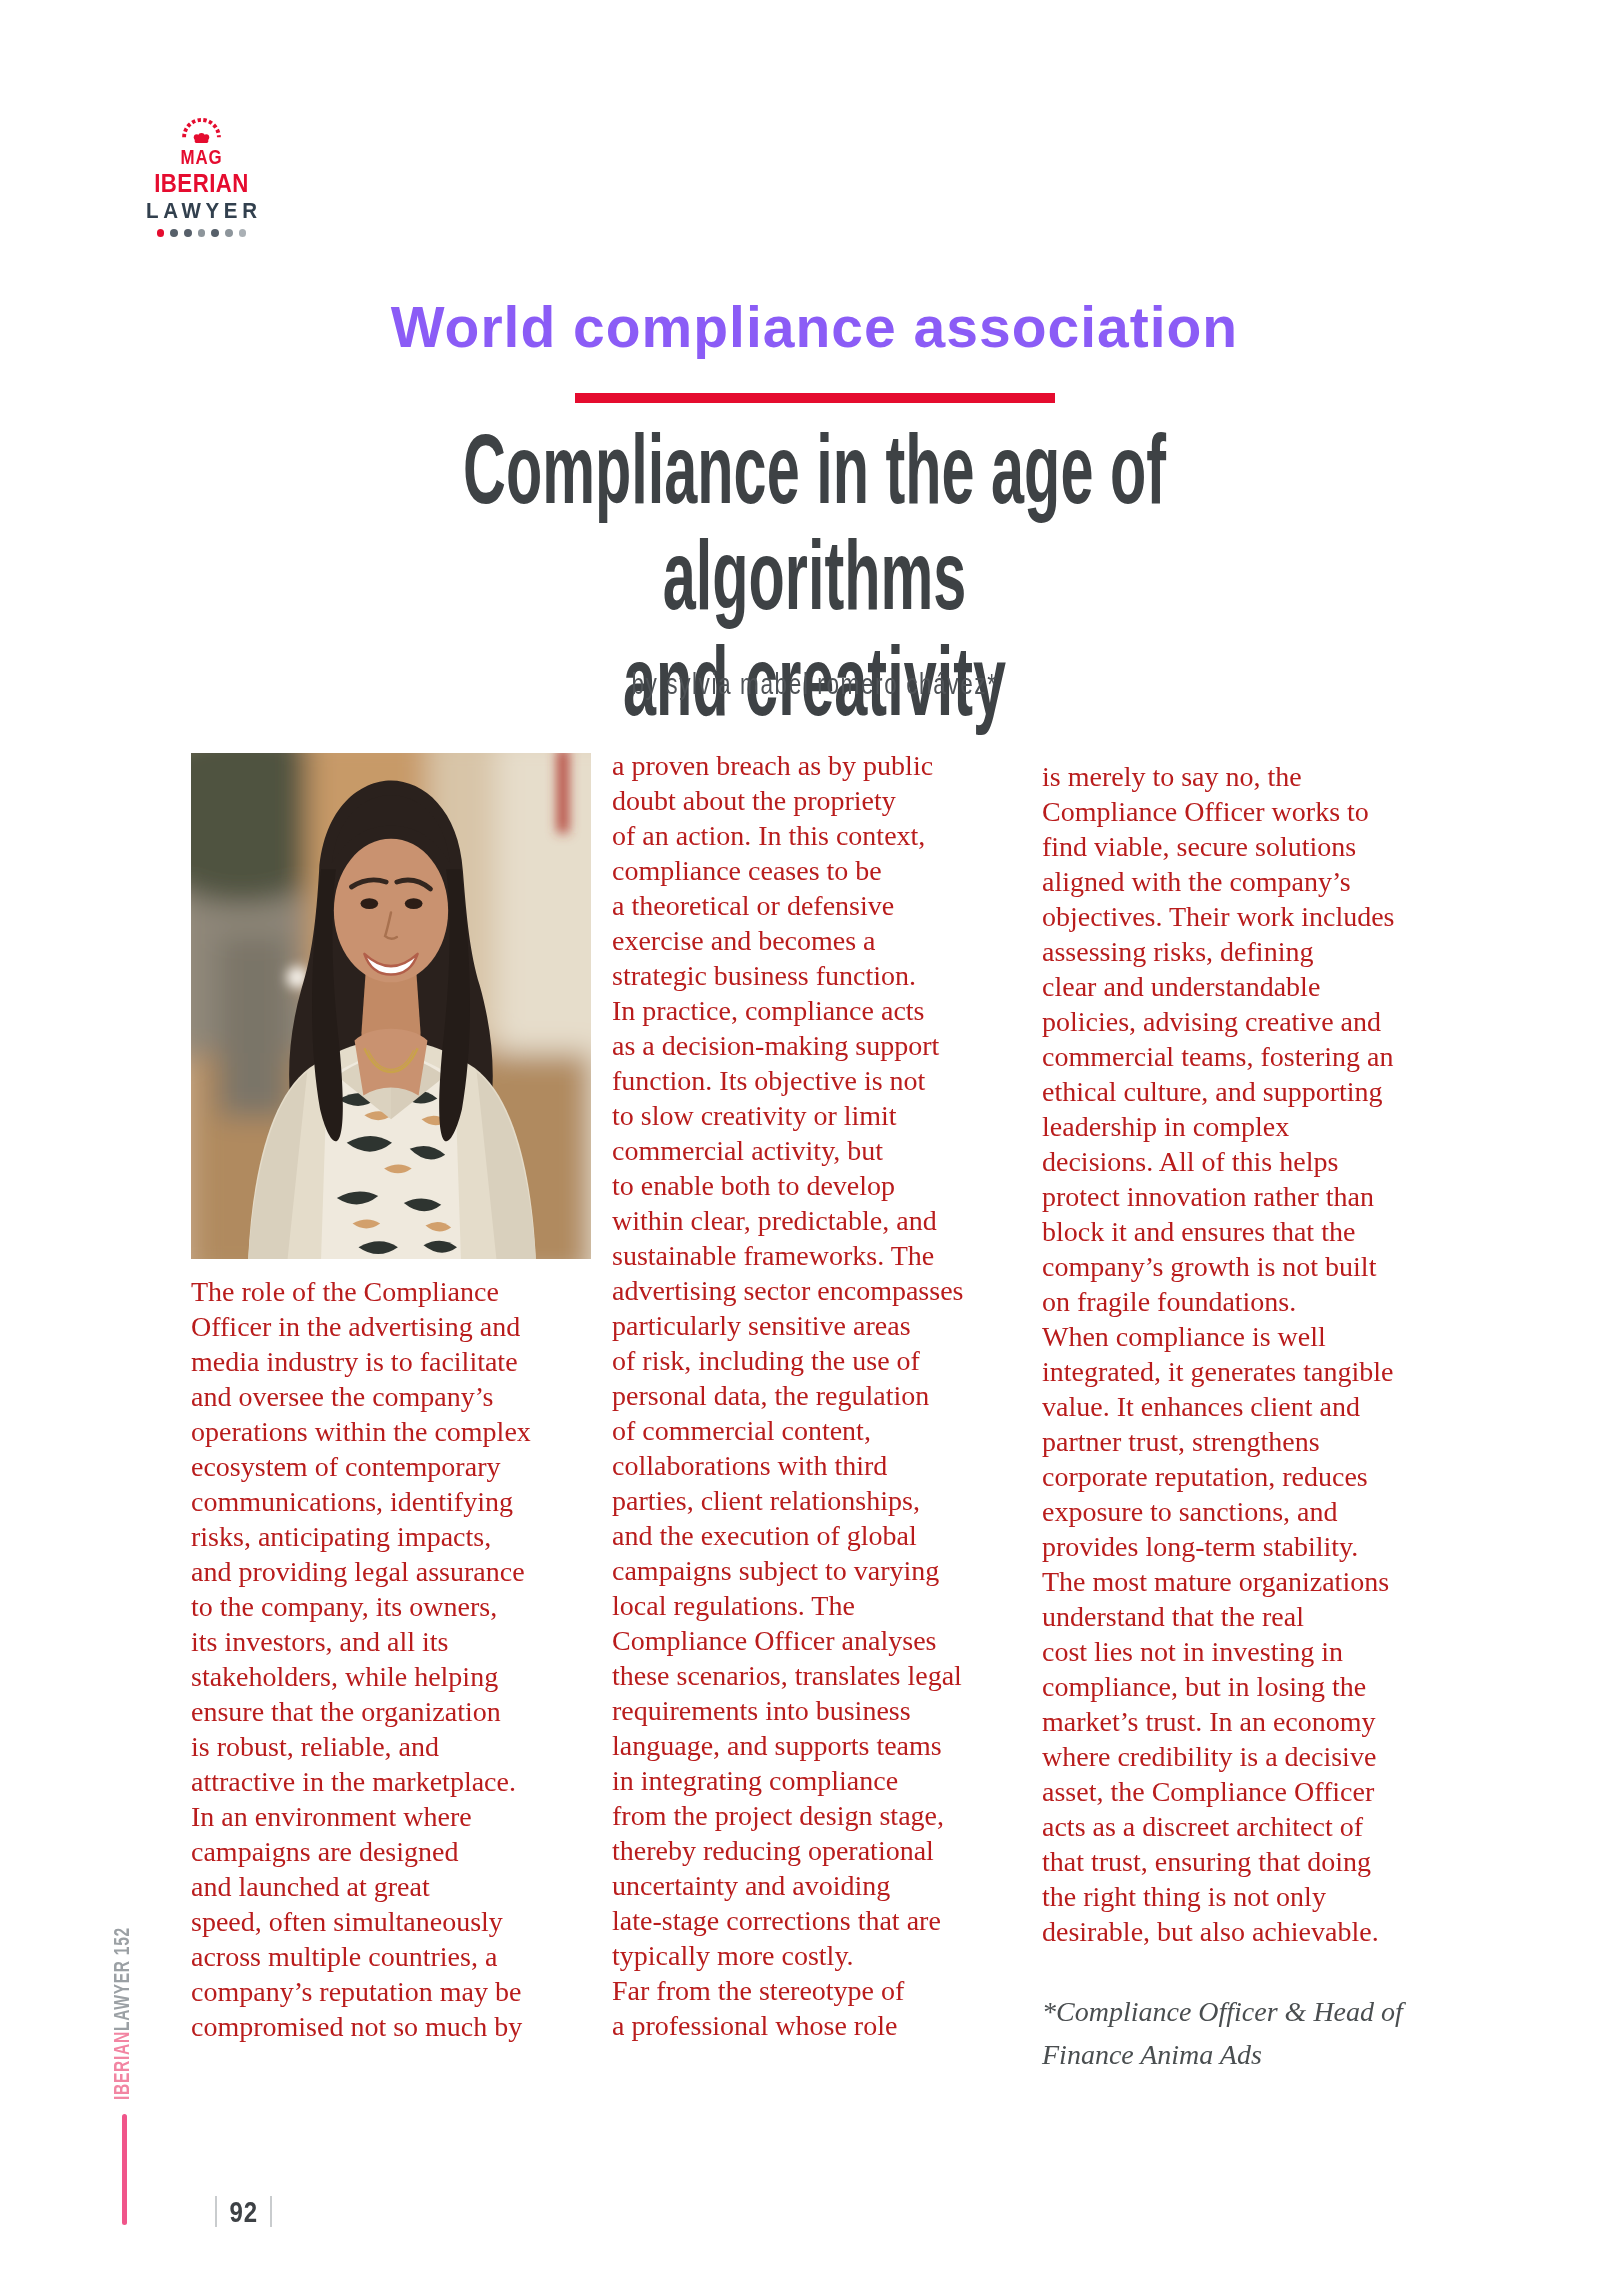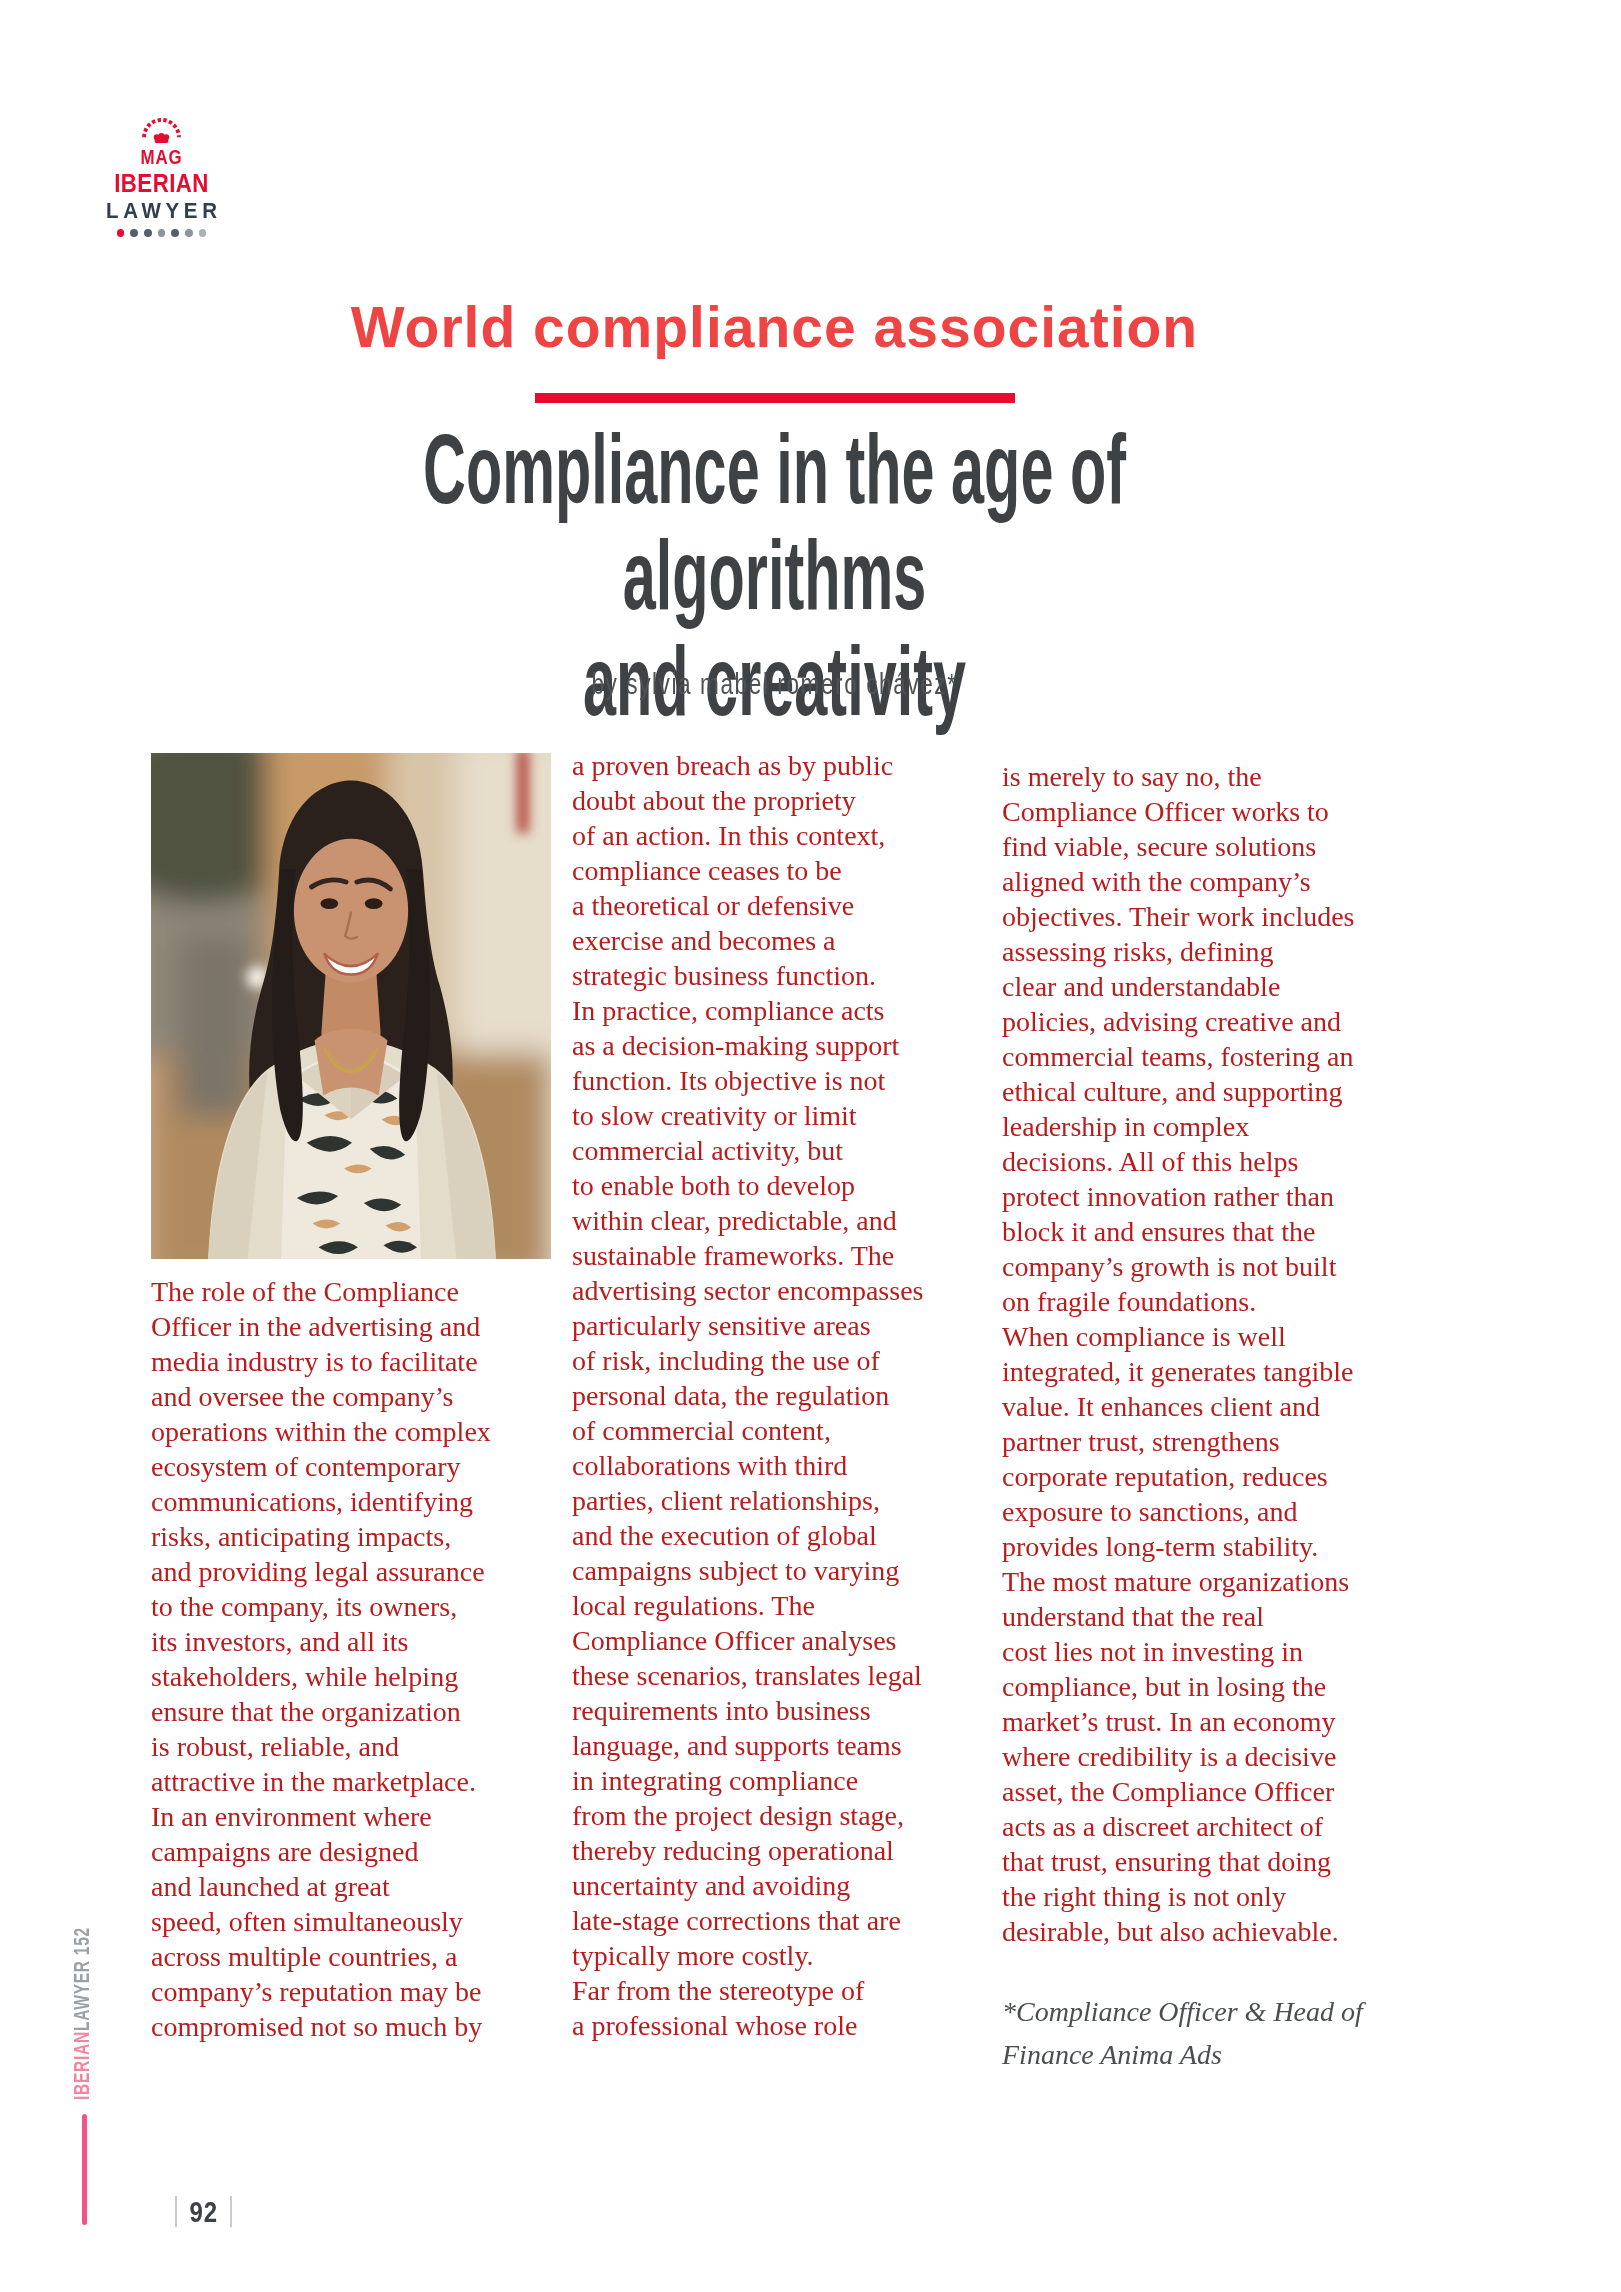--- a/index.html
+++ b/index.html
@@ -1,36 +1,37 @@
 <!DOCTYPE html>
 <html><head>
 <meta charset="utf-8">
 <style>
   html,body{margin:0;padding:0;background:#ffffff;}
   .page{
     position:relative;width:1414px;height:2293px;background:#ffffff;overflow:hidden;
     font-family:"Liberation Sans",sans-serif;
+    margin-left:40px;
   }
 
   
   .masthead{position:absolute;left:98px;top:116px;width:127px;text-align:center;}
   .m-icon{display:block;margin:0 auto 2px auto;}
   .m-mag{display:block;color:#e50c2f;font-weight:bold;font-size:20.6px;letter-spacing:1px;
          transform:scaleX(0.82);transform-origin:center;line-height:19.6px;}
   .m-iberian{display:block;color:#e50c2f;font-weight:bold;font-size:26.5px;letter-spacing:0.5px;
          transform:scaleX(0.84);transform-origin:center;line-height:26.5px;margin-top:3.9px;}
   .m-lawyer{display:block;color:#32404e;font-weight:600;font-size:21.6px;letter-spacing:4.9px;
          transform:scaleX(0.95);transform-origin:center;line-height:23.5px;margin-top:2px;text-indent:4.9px;}
   .m-dots{display:flex;justify-content:center;gap:5.9px;margin-top:6.9px;}
   .m-dots i{width:7.8px;height:7.8px;border-radius:50%;display:block;}
 
   
   .kicker{
     position:absolute;left:0;top:294px;width:1549px;text-align:center;
-    font-size:57px;font-weight:bold;color:#ef4444;letter-spacing:1px;
+    font-size:57px;font-weight:bold;color:#8b5cf6;letter-spacing:1px;
   }
   .red-rule{position:absolute;left:535px;top:393px;width:480px;height:9.8px;background:#e50c2f;}
   .headline{
     position:absolute;left:0;top:416px;width:1549px;text-align:center;margin:0;
     font-size:99px;line-height:106px;font-weight:bold;color:#3e4245;
     white-space:pre-line;transform:scaleX(0.60);transform-origin:50% 0;
     letter-spacing:0px;
   }
   .byline{
     position:absolute;left:0;top:668px;width:1549px;text-align:center;

